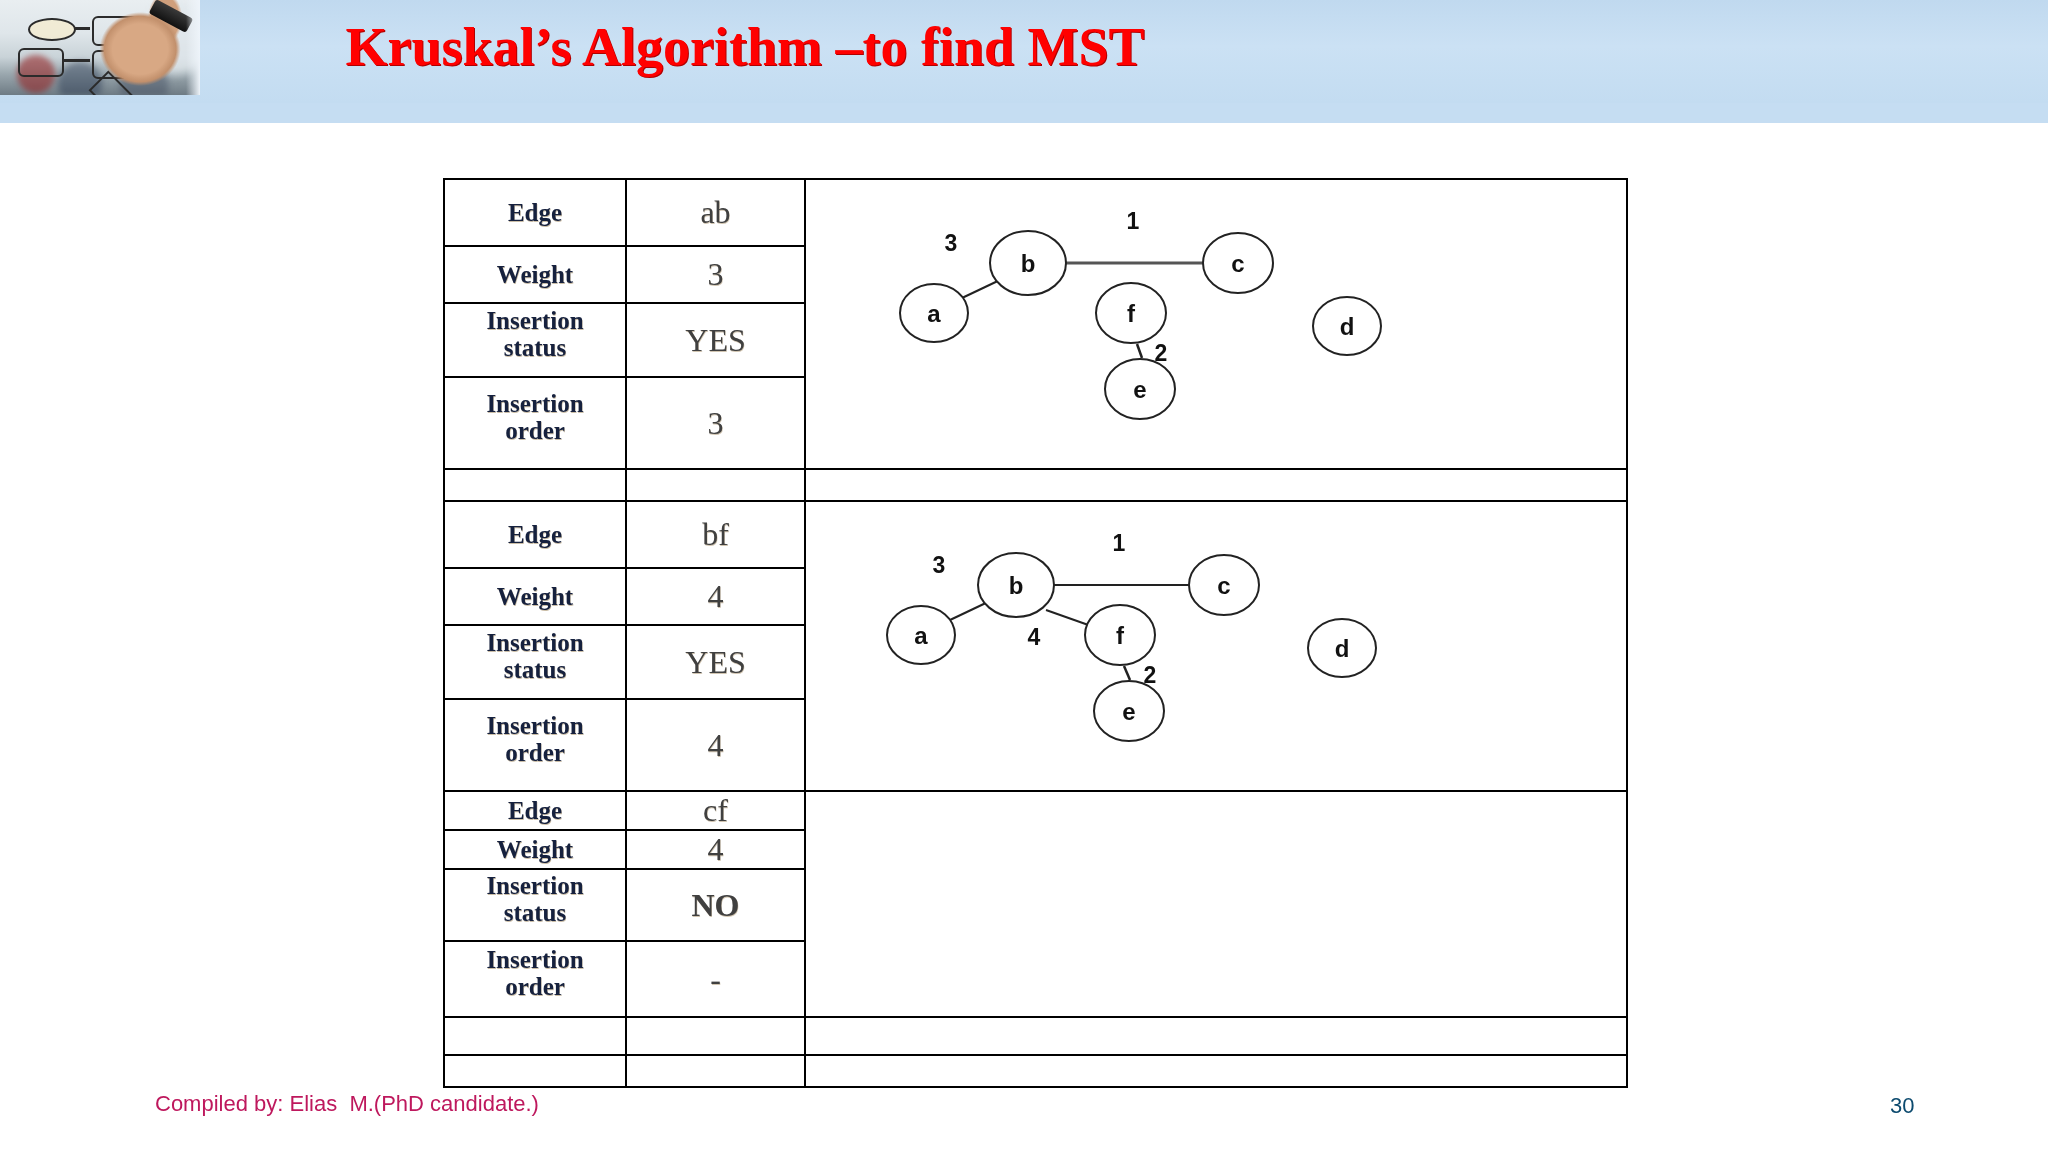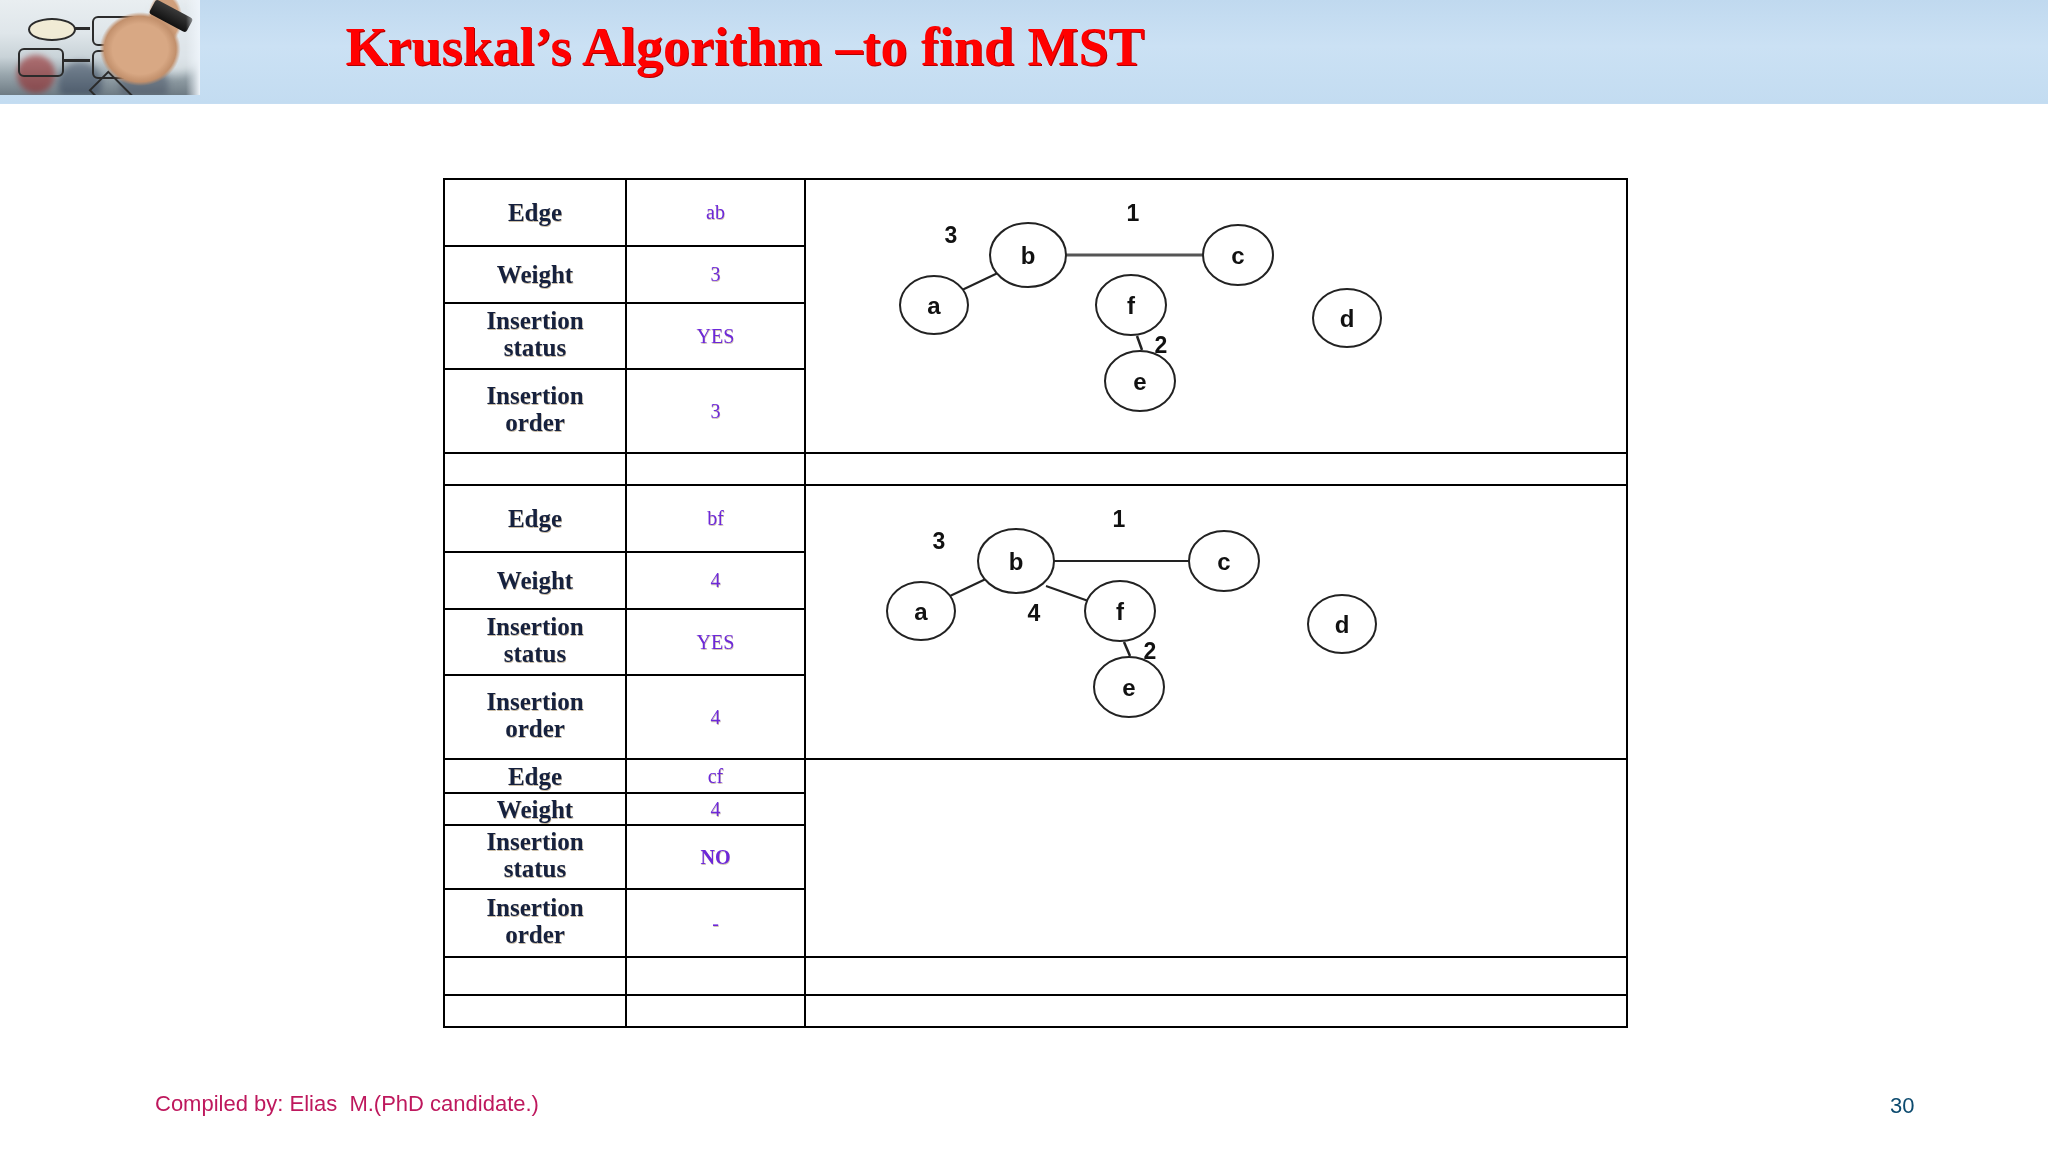--- a/index.html
+++ b/index.html
@@ -6,21 +6,21 @@
   body{
     width:2048px;height:1152px;
     background:#ffffff;
     font-family:"Liberation Sans", sans-serif;
     overflow:hidden;
     position:relative;
   }
 
   
   #header-band{
-    position:absolute;left:0;top:0;width:2048px;height:104px;
+    position:absolute;left:0;top:0;width:2048px;height:123px;
     background:#c5ddf2;
   }
   #header-band .band-fade{
     position:absolute;left:0;top:0;width:2048px;height:103px;
     background:linear-gradient(180deg,#c0d9ef 0%,#cbe1f4 45%,#c3dcf1 100%);
   }
   #title-text{
     position:absolute;left:0;top:16px;width:1490px;
     text-align:center;
     font-family:"Liberation Serif", serif;
@@ -97,26 +97,26 @@
     font-family:"Liberation Serif", serif;
     font-weight:bold;
     font-size:25px;
     color:#16213e;
     line-height:1.08;
     text-shadow:.5px .5px 0 rgba(140,110,60,.45);
     vertical-align:bottom;
     padding-bottom:4px;
     margin-left:16px;
   }
-  td.lbl.two-line{vertical-align:middle;padding-bottom:4px;}
+  td.lbl.two-line{vertical-align:middle;padding-bottom:12px;}
   td.val{
     width:177px;
     font-family:"Liberation Serif", serif;
-    font-size:20px;
-    color:#6d28d9;
+    font-size:32px;
+    color:#404040;
     text-shadow:.5px .5px 0 rgba(140,110,60,.40);
   }
   td.val.b{font-weight:bold;font-family:Liberation Serif, serif;}
   td.gfx{padding:0;position:relative;background:#fff;}
   td.spacer{height:30px;}
 
   
   .graph{position:relative;width:100%;height:100%;}
   .graph svg{display:block;}
 

